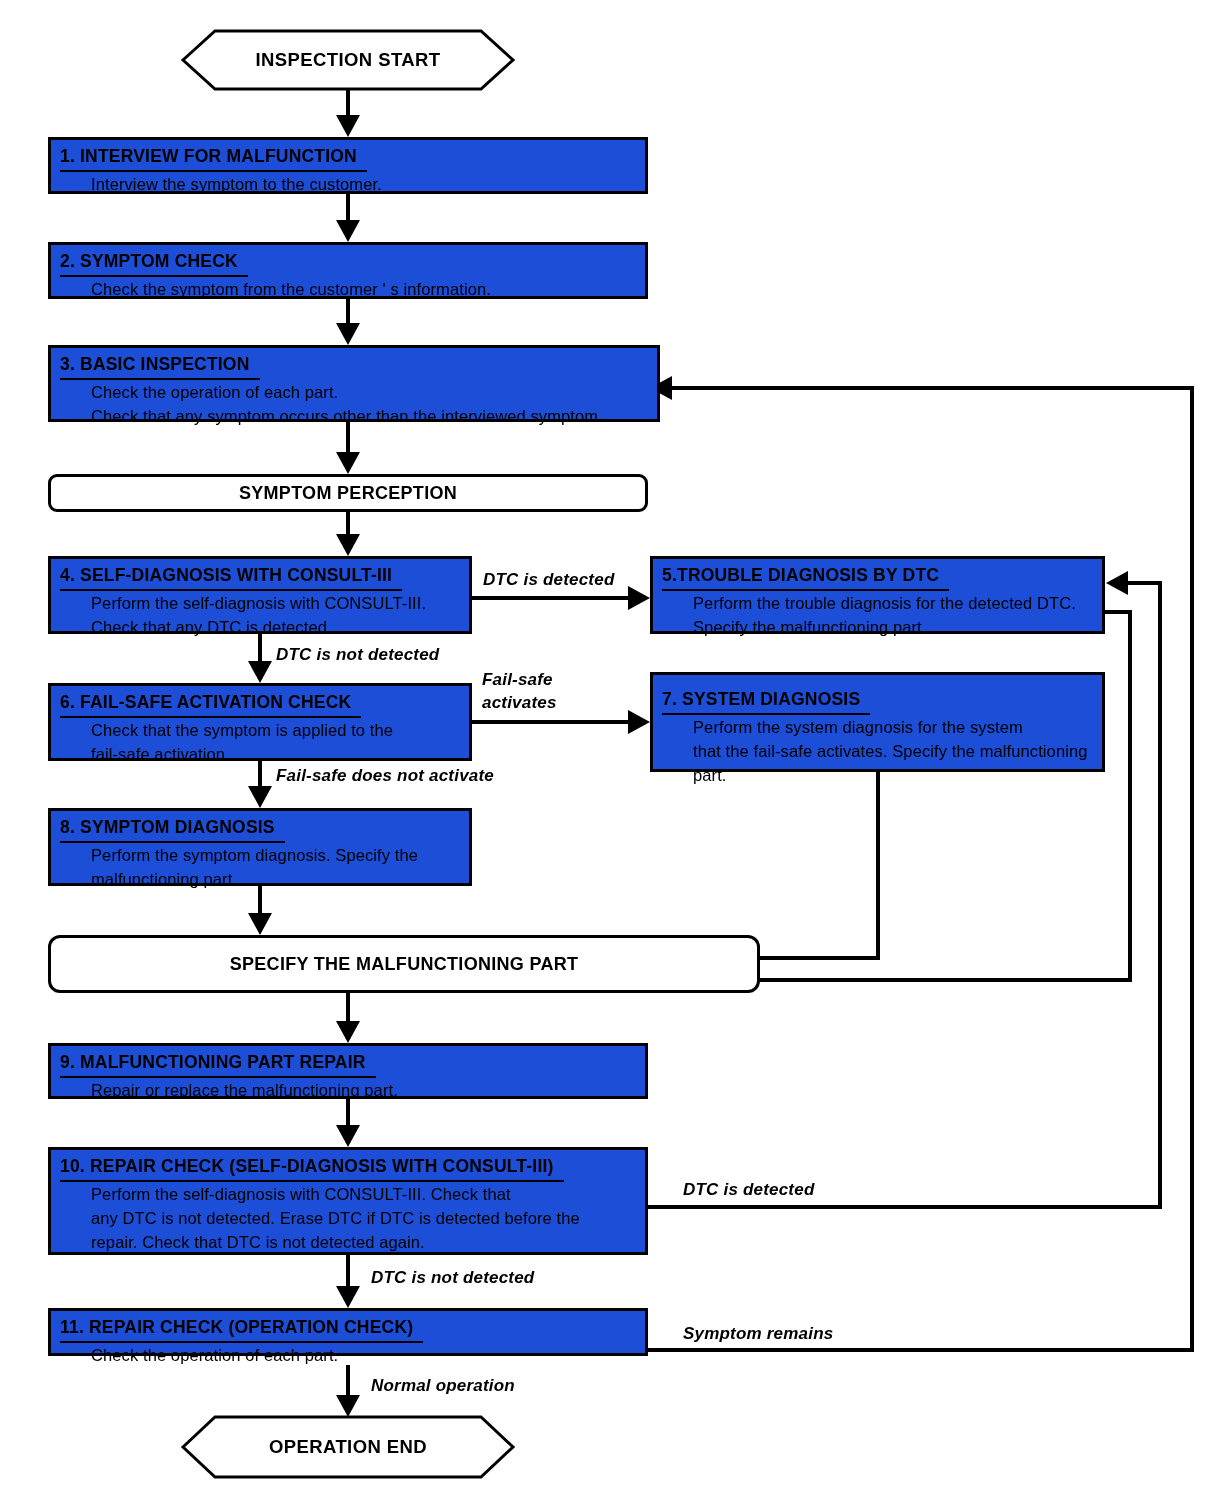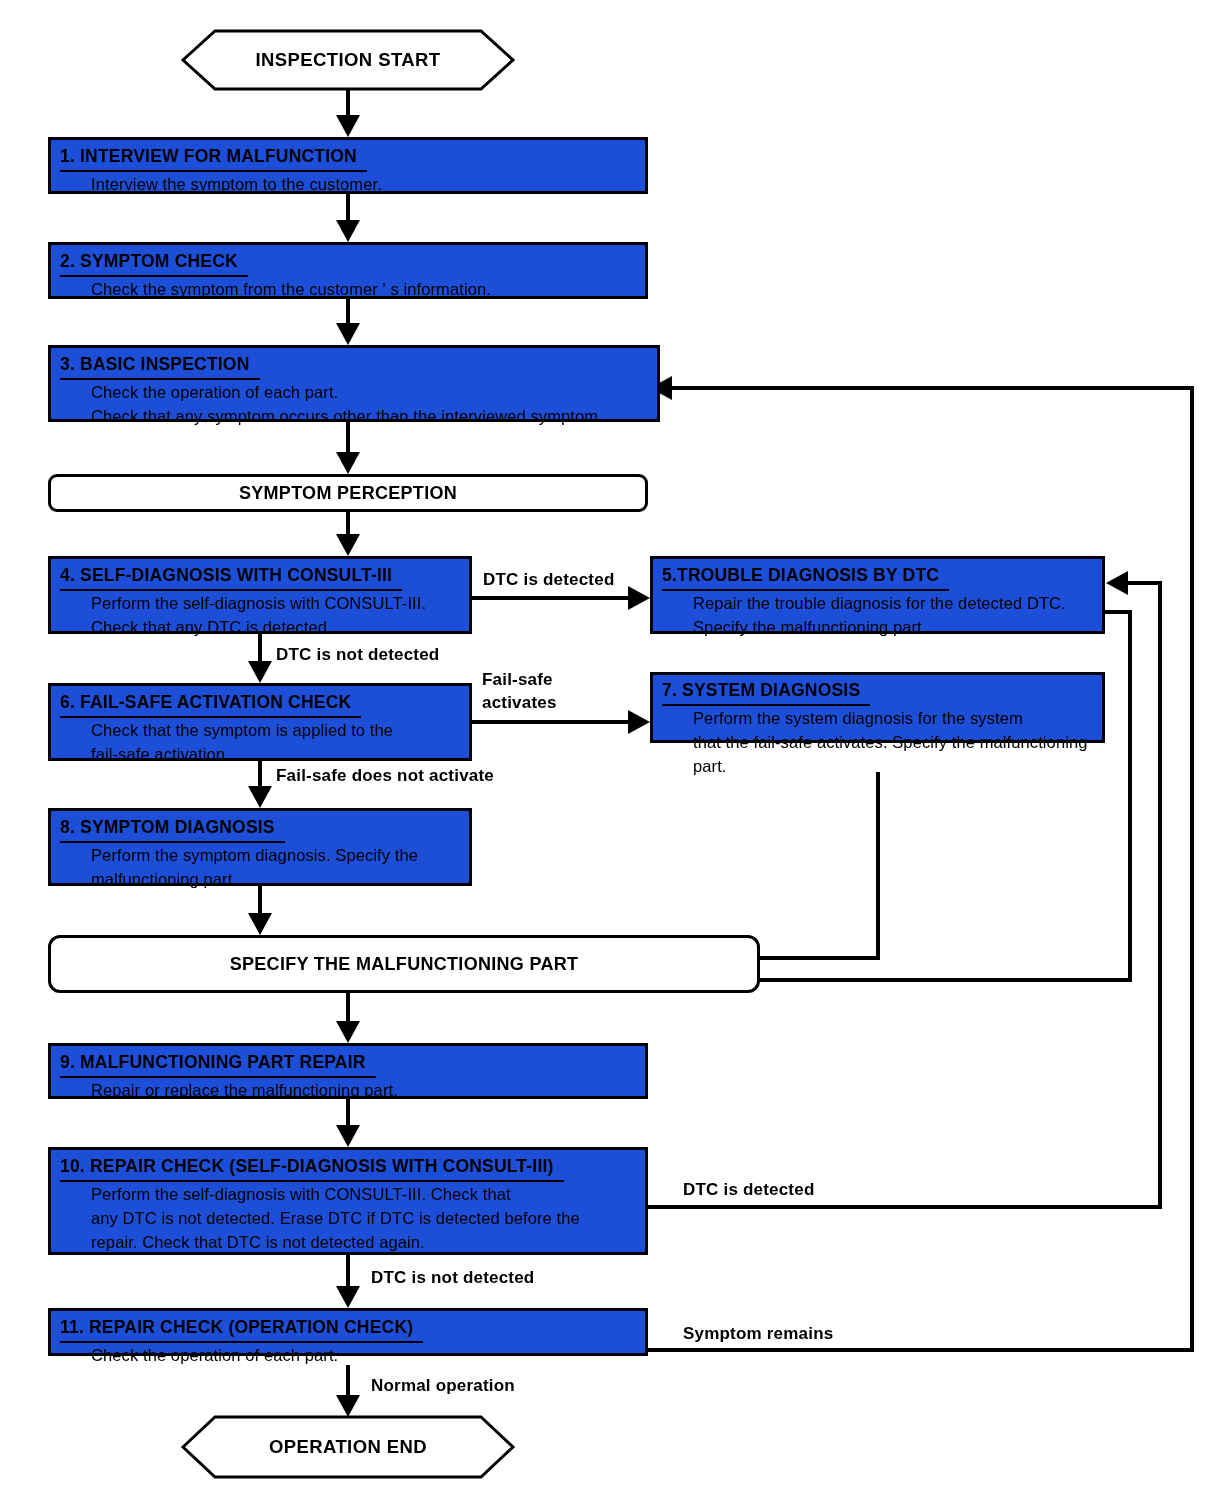--- a/index.html
+++ b/index.html
@@ -11,21 +11,21 @@
   .node .t{white-space:nowrap;}
   .node .t span{display:inline-block;font-weight:bold;font-size:17.5px;line-height:25px;
         border-bottom:2px solid #000;padding:0 10px 1px 0;letter-spacing:.2px;}
   .node .b{font-size:16.5px;line-height:24px;white-space:nowrap;letter-spacing:.1px;margin-left:31px;}
   .pill{position:absolute;background:#fff;border:3px solid #000;box-sizing:border-box;z-index:2;
         display:flex;align-items:center;justify-content:center;font-weight:bold;font-size:18px;
         letter-spacing:.3px;}
   .hexlabel{position:absolute;z-index:3;display:flex;align-items:center;justify-content:center;
         font-weight:bold;font-size:18.5px;letter-spacing:.4px;}
   .elabel{position:absolute;z-index:3;font-weight:bold;font-size:17px;line-height:23px;
-        white-space:nowrap;letter-spacing:.2px;}
+        white-space:nowrap;letter-spacing:.2px;font-style:italic;}
 </style>
 </head>
 <body>
 
 <div class="canvas">
 
   <svg class="wires" width="1216" height="1510" viewBox="0 0 1216 1510">
     <g stroke="#000" stroke-width="4" fill="none" stroke-linejoin="miter">
 
       <line x1="348" y1="89" x2="348" y2="120"></line>
@@ -96,31 +96,31 @@
   <div class="pill" style="left:48px;top:474px;width:600px;height:38px;border-radius:9px">SYMPTOM PERCEPTION</div>
 
   <div class="node" style="left:48px;top:556px;width:424px;height:78px">
     <div class="t"><span>4. SELF-DIAGNOSIS WITH CONSULT-III</span></div>
     <div class="b">Perform the self-diagnosis with CONSULT-III.</div>
     <div class="b">Check that any DTC is detected.</div>
   </div>
 
   <div class="node" style="left:650px;top:556px;width:455px;height:78px">
     <div class="t"><span>5.TROUBLE DIAGNOSIS BY DTC</span></div>
-    <div class="b">Repair the trouble diagnosis for the detected DTC.</div>
+    <div class="b">Perform the trouble diagnosis for the detected DTC.</div>
     <div class="b">Specify the malfunctioning part.</div>
   </div>
 
   <div class="node" style="left:48px;top:683px;width:424px;height:78px">
     <div class="t"><span>6. FAIL-SAFE ACTIVATION CHECK</span></div>
     <div class="b">Check that the symptom is applied to the</div>
     <div class="b">fail-safe activation.</div>
   </div>
 
-  <div class="node" style="left:650px;top:672px;width:455px;height:71px;padding-top:3px">
+  <div class="node" style="left:650px;top:672px;width:455px;height:100px;padding-top:12px">
     <div class="t"><span>7. SYSTEM DIAGNOSIS</span></div>
     <div class="b">Perform the system diagnosis for the system</div>
     <div class="b">that the fail-safe activates. Specify the malfunctioning</div>
     <div class="b">part.</div>
   </div>
 
   <div class="node" style="left:48px;top:808px;width:424px;height:78px">
     <div class="t"><span>8. SYMPTOM DIAGNOSIS</span></div>
     <div class="b">Perform the symptom diagnosis. Specify the</div>
     <div class="b">malfunctioning part.</div>

